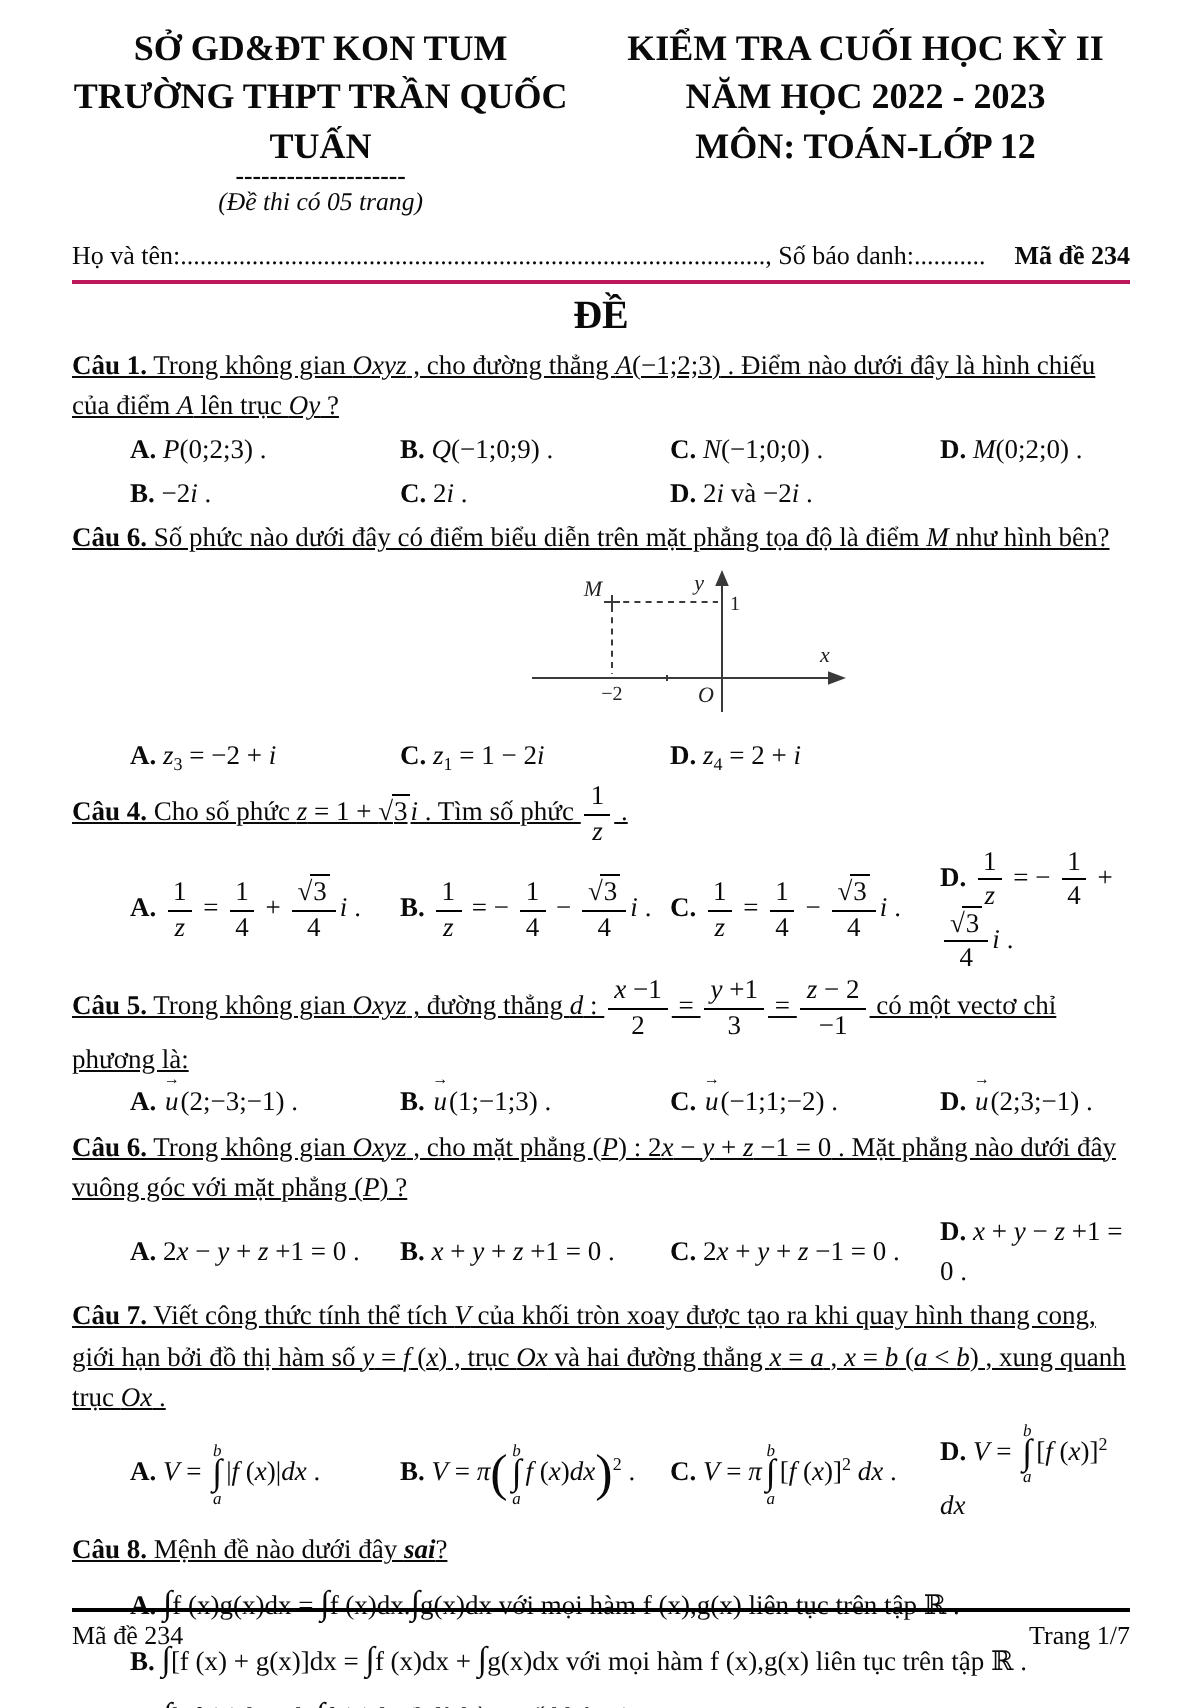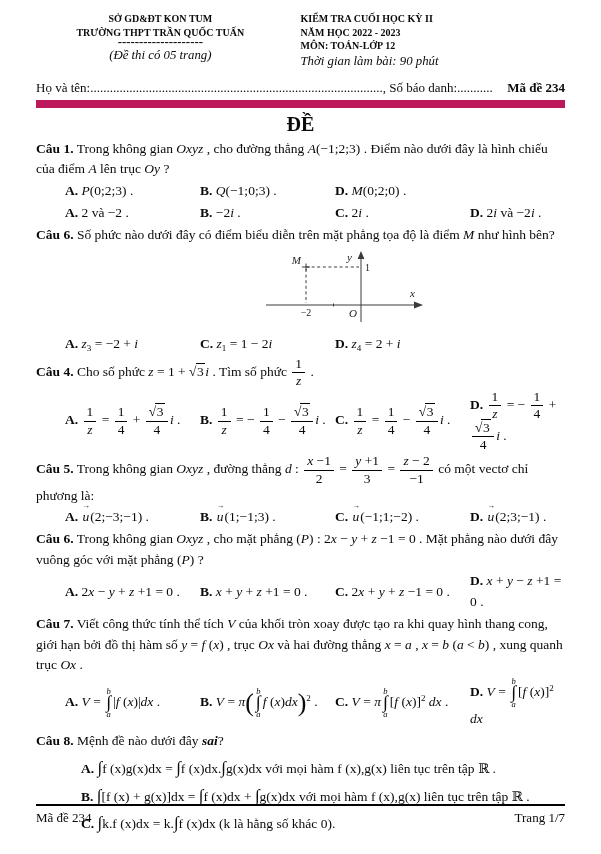--- a/index.html
+++ b/index.html
@@ -2,38 +2,38 @@
 <html><head>
 <meta charset="utf-8">
 <style>
   html,body{margin:0;padding:0;background:#fff;}
   body{width:601px;height:854px;overflow:hidden;position:relative;
        font-family:"Liberation Serif","DejaVu Serif",serif;color:#0a0a0a;font-size:13.5px;}
   .page{padding:12px 36px 0 36px;position:relative;height:842px;box-sizing:border-box;}
   
   .header{display:flex;justify-content:space-between;align-items:flex-start;}
   .h-left{width:47%;text-align:center;}
-  .h-right{width:50%;}
-  .hb{font-weight:bold;font-size:10px;line-height:1.35;}
+  .h-right{width:50%;text-align:center;}
+  .hb{font-weight:bold;font-size:18px;line-height:1.35;}
   .hsep{font-weight:bold;line-height:0.6;font-size:12.8px;}
   .hi{font-style:italic;font-size:12.8px;line-height:1.35;}
   
-  .inforow{display:flex;align-items:baseline;border-bottom:8px solid #be185d;
+  .inforow{display:flex;align-items:baseline;border-bottom:2px solid #be185d;
            padding:10px 0 4px 0;font-size:13px;white-space:nowrap;overflow:hidden;}
   .dots{flex:0 1 auto;overflow:hidden;min-width:0;}
   .dots2{flex:none;}
   .code{font-weight:bold;margin-left:auto;flex:none;}
   .detitle{text-align:center;font-weight:bold;font-size:20px;margin:5px 0 3px;}
   
   .q{margin-bottom:2px;}
-  .stem{line-height:1.52;}
+  .stem{line-height:1.52;text-decoration:underline;}
   .opts-grid{display:grid;grid-template-columns:135px 135px 135px auto;
              margin:1px 0 2px 29px;line-height:1.5;align-items:center;}
   .opts-list{margin-left:29px;}
-  .opts-list .opt{margin:5px 16px;line-height:1.35;}
+  .opts-list .opt{margin:5px 0;line-height:1.35;}
   .t{font-style:normal;}
   .m{font-style:italic;}
   .b{font-weight:bold;}
   .bi{font-weight:bold;font-style:italic;}
   sub{font-size:9px;vertical-align:-3px;}
   sup{font-size:9px;vertical-align:5px;}
   .frac{display:inline-block;text-align:center;vertical-align:middle;line-height:1.05;margin:0 2px;}
   .frac .num{display:block;border-bottom:1px solid #000;padding:0 3px 1px;}
   .frac .den{display:block;padding-top:1px;}
   .sqrt{white-space:nowrap;}
@@ -64,46 +64,45 @@
     <div class="h-left">
       <div class="hb">SỞ GD&amp;ĐT KON TUM</div>
       <div class="hb">TRƯỜNG THPT TRẦN QUỐC TUẤN</div>
       <div class="hsep">--------------------</div>
       <div class="hi">(Đề thi có 05 trang)</div>
     </div>
     <div class="h-right">
       <div class="hb">KIỂM TRA CUỐI HỌC KỲ II</div>
       <div class="hb">NĂM HỌC 2022 - 2023</div>
       <div class="hb">MÔN: TOÁN-LỚP 12</div>
-      <div class="hi">Thời gian làm bài: 90 phút</div>
     </div>
   </div>
 
   <div class="inforow">
     <span>Họ và tên: </span>
     <span class="dots">..........................................................................................</span>
     <span>, Số báo danh: </span>
     <span class="dots2">...........</span>
     <span class="code">Mã đề 234</span>
   </div>
 
   <div class="detitle">ĐỀ</div>
 
   <div id="questions">
       <div class="q">
         <div class="stem"><span class="b">Câu 1.</span><span class="t"> Trong không gian </span><span class="m">Oxyz</span><span class="t"> , cho đường thẳng </span><span class="m">A</span><span class="t">(−1;2;3)</span><span class="t"> . Điểm nào dưới đây là hình chiếu của điểm </span><span class="m">A</span><span class="t"> lên trục </span><span class="m">Oy</span><span class="t"> ?</span></div>
         <div class="opts-grid">
           <div class="opt"><span class="b">A.</span><span class="t"> </span><span class="m">P</span><span class="t">(0;2;3)</span><span class="t"> .</span></div>
-          <div class="opt"><span class="b">B.</span><span class="t"> </span><span class="m">Q</span><span class="t">(−1;0;3)</span><span class="t"> .</span></div>
+          <div class="opt"><span class="b">B.</span><span class="t"> </span><span class="m">Q</span><span class="t">(−1;0;9)</span><span class="t"> .</span></div>
+          <div class="opt"><span class="b">C.</span><span class="t"> </span><span class="m">N</span><span class="t">(−1;0;0)</span><span class="t"> .</span></div>
           <div class="opt"><span class="b">D.</span><span class="t"> </span><span class="m">M</span><span class="t">(0;2;0)</span><span class="t"> .</span></div>
         </div>
       </div>
       <div class="q">
         <div class="opts-grid">
-          <div class="opt"><span class="b">A.</span><span class="t"> 2 và −2 .</span></div>
           <div class="opt"><span class="b">B.</span><span class="t"> −2</span><span class="m">i</span><span class="t"> .</span></div>
           <div class="opt"><span class="b">C.</span><span class="t"> 2</span><span class="m">i</span><span class="t"> .</span></div>
           <div class="opt"><span class="b">D.</span><span class="t"> 2</span><span class="m">i</span><span class="t"> và −2</span><span class="m">i</span><span class="t"> .</span></div>
         </div>
       </div>
       <div class="q">
         <div class="stem"><span class="b">Câu 6.</span><span class="t"> Số phức nào dưới đây có điểm biểu diễn trên mặt phẳng tọa độ là điểm </span><span class="m">M</span><span class="t"> như hình bên?</span></div>
         <div class="figwrap"><svg width="170" height="80" viewBox="0 0 170 80">
             <line x1="8" y1="57" x2="158" y2="57" stroke="#3a3a3a" stroke-width="1"></line>
             <polygon points="165,57 156,53.6 156,60.4" fill="#3a3a3a"></polygon>

